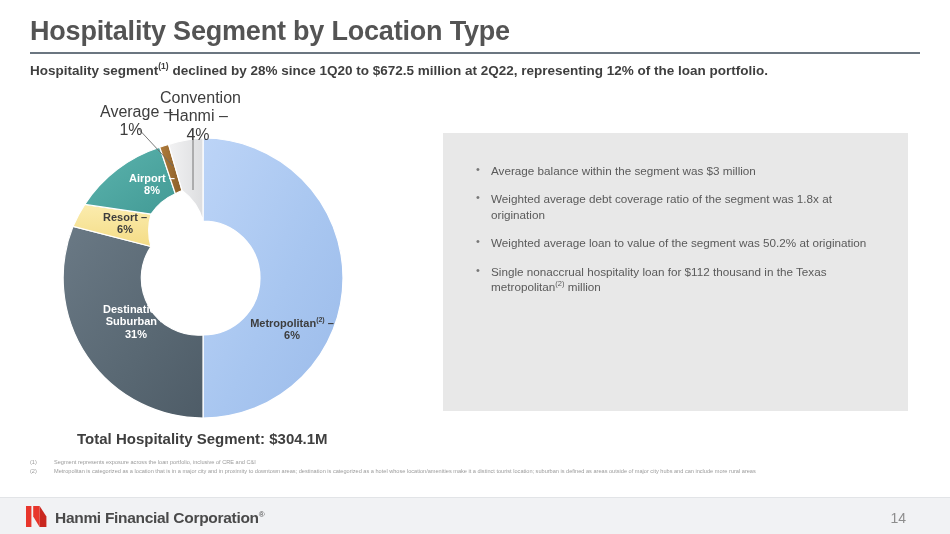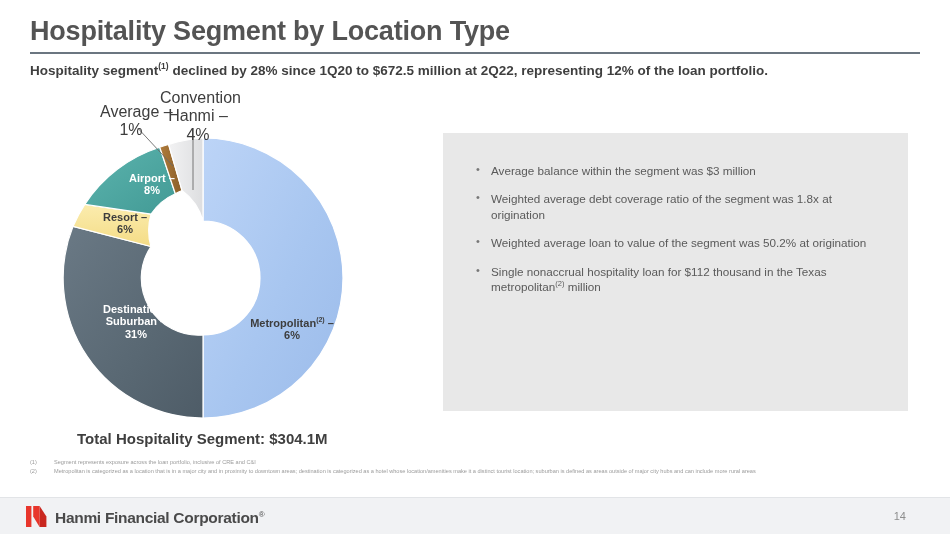--- a/index.html
+++ b/index.html
@@ -166,21 +166,21 @@
     font-size: 15.5px;
     font-weight: bold;
     color: #4a4a4a;
     letter-spacing: -0.3px;
   }
   #logo-text .tm { font-size: 8px; vertical-align: super; font-weight: normal; }
   #page-number {
     position: absolute;
     right: 44px;
     top: 12px;
-    font-size: 11px;
+    font-size: 14px;
     color: #8d8d8d;
   }
 </style>
 </head>
 <body>
 
 <div id="slide-title">Hospitality Segment by Location Type</div>
 <div id="title-rule"></div>
 <div id="subtitle">
   <span>Hospitality segment</span><span class="sup">(1)</span><span> declined by 28% since 1Q20 to $672.5 million at 2Q22, representing 12% of the loan portfolio.</span>

